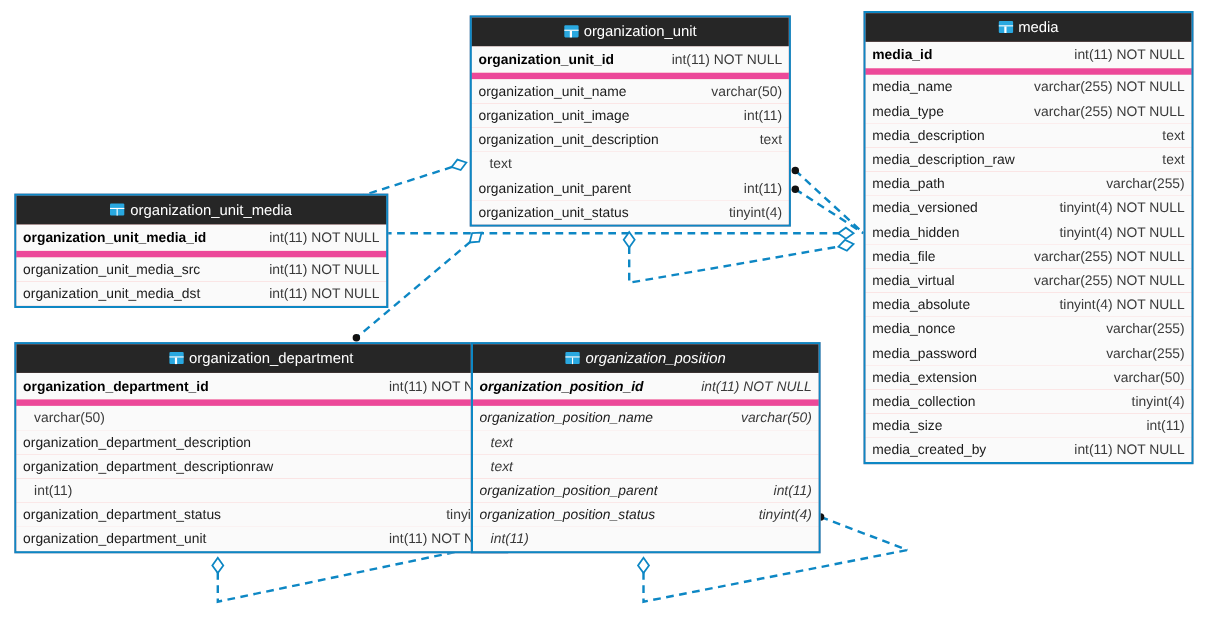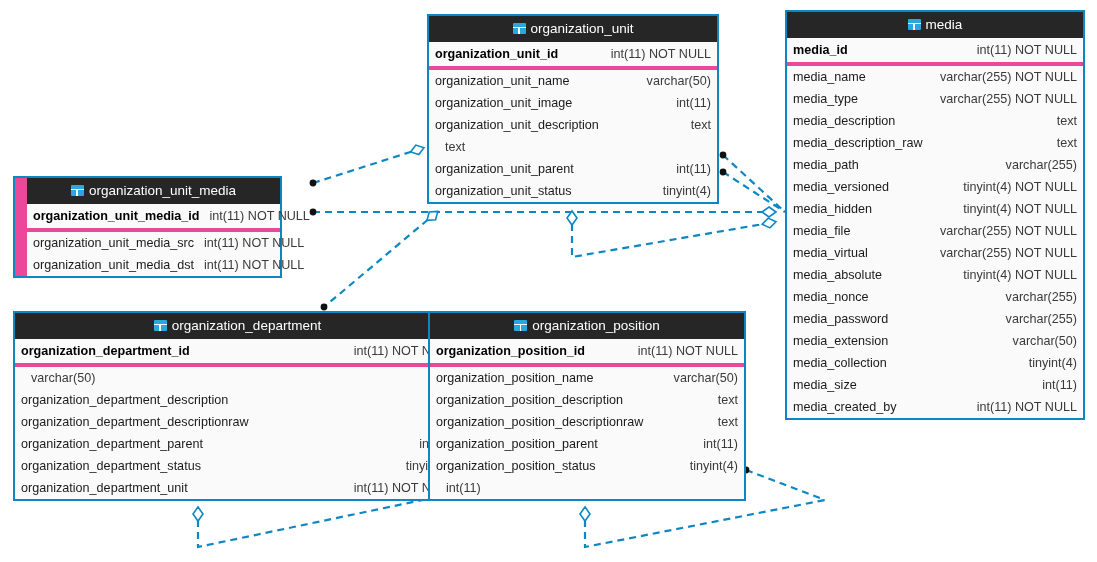--- a/index.html
+++ b/index.html
@@ -23,21 +23,21 @@
     left: 0;
     top: 0;
     width: 1097px;
     height: 562px;
     pointer-events: none;
   }
   .table-box {
     position: absolute;
     box-sizing: border-box;
     border: 2px solid #0d87c4;
-    background: #ec4899;
+    background: #fca5a5;
     z-index: 5;
   }
   .table-header {
     background: #262626;
     color: #ffffff;
     height: 26px;
     line-height: 26px;
     text-align: center;
     font-size: 13.5px;
     white-space: nowrap;
@@ -67,21 +67,21 @@
     left: 5.5px;
     top: 5px;
     bottom: 0;
     width: 1.5px;
     background: #ffffff;
   }
   .table-header .hdr-text {
     font-weight: normal;
   }
   .pk-row {
-    border-bottom: 4px solid #ec4899;
+    border-bottom: 6px solid #ec4899;
   }
   .row {
     display: flex;
     justify-content: space-between;
     align-items: center;
     height: 22px;
     padding: 0 6px;
     font-size: 12.6px;
     color: #1a1a1a;
     white-space: nowrap;
@@ -252,21 +252,21 @@
           <div class="row">
             <span class="col-name">media_size</span>
             <span class="col-type">int(11)</span>
           </div>
           <div class="row">
             <span class="col-name">media_created_by</span>
             <span class="col-type">int(11) NOT NULL</span>
           </div>
         </div>
       </div>
-      <div class="table-box" style="left: 13px; top: 176px; width: 269px; padding-left: 12px;">
+      <div class="table-box" style="left: 13px; top: 176px; width: 340px;">
         <div class="table-header"><span class="tbl-icon"></span><span class="hdr-text">organization_unit_media</span></div>
         <div class="pk-row">
           <div class="row">
             <span class="col-name">organization_unit_media_id</span>
             <span class="col-type">int(11) NOT NULL</span>
           </div>
         </div>
         <div>
           <div class="row">
             <span class="col-name">organization_unit_media_src</span>
@@ -292,52 +292,49 @@
           </div>
           <div class="row">
             <span class="col-name">organization_department_description</span>
             <span class="col-type">text</span>
           </div>
           <div class="row">
             <span class="col-name">organization_department_descriptionraw</span>
             <span class="col-type">text</span>
           </div>
           <div class="row">
-            <span class="col-name">organization_department_parent</span>
             <span class="col-type">int(11)</span>
           </div>
           <div class="row">
             <span class="col-name">organization_department_status</span>
             <span class="col-type">tinyint(4)</span>
           </div>
           <div class="row">
             <span class="col-name">organization_department_unit</span>
             <span class="col-type">int(11) NOT NULL</span>
           </div>
         </div>
       </div>
-      <div class="table-box" style="left: 428px; top: 311px; width: 318px;">
+      <div class="table-box" style="left: 428px; top: 311px; width: 318px; font-style: italic;">
         <div class="table-header"><span class="tbl-icon"></span><span class="hdr-text">organization_position</span></div>
         <div class="pk-row">
           <div class="row">
             <span class="col-name">organization_position_id</span>
             <span class="col-type">int(11) NOT NULL</span>
           </div>
         </div>
         <div>
           <div class="row">
             <span class="col-name">organization_position_name</span>
             <span class="col-type">varchar(50)</span>
           </div>
           <div class="row">
-            <span class="col-name">organization_position_description</span>
-            <span class="col-type">text</span>
-          </div>
-          <div class="row">
-            <span class="col-name">organization_position_descriptionraw</span>
+            <span class="col-type">text</span>
+          </div>
+          <div class="row">
             <span class="col-type">text</span>
           </div>
           <div class="row">
             <span class="col-name">organization_position_parent</span>
             <span class="col-type">int(11)</span>
           </div>
           <div class="row">
             <span class="col-name">organization_position_status</span>
             <span class="col-type">tinyint(4)</span>
           </div>

